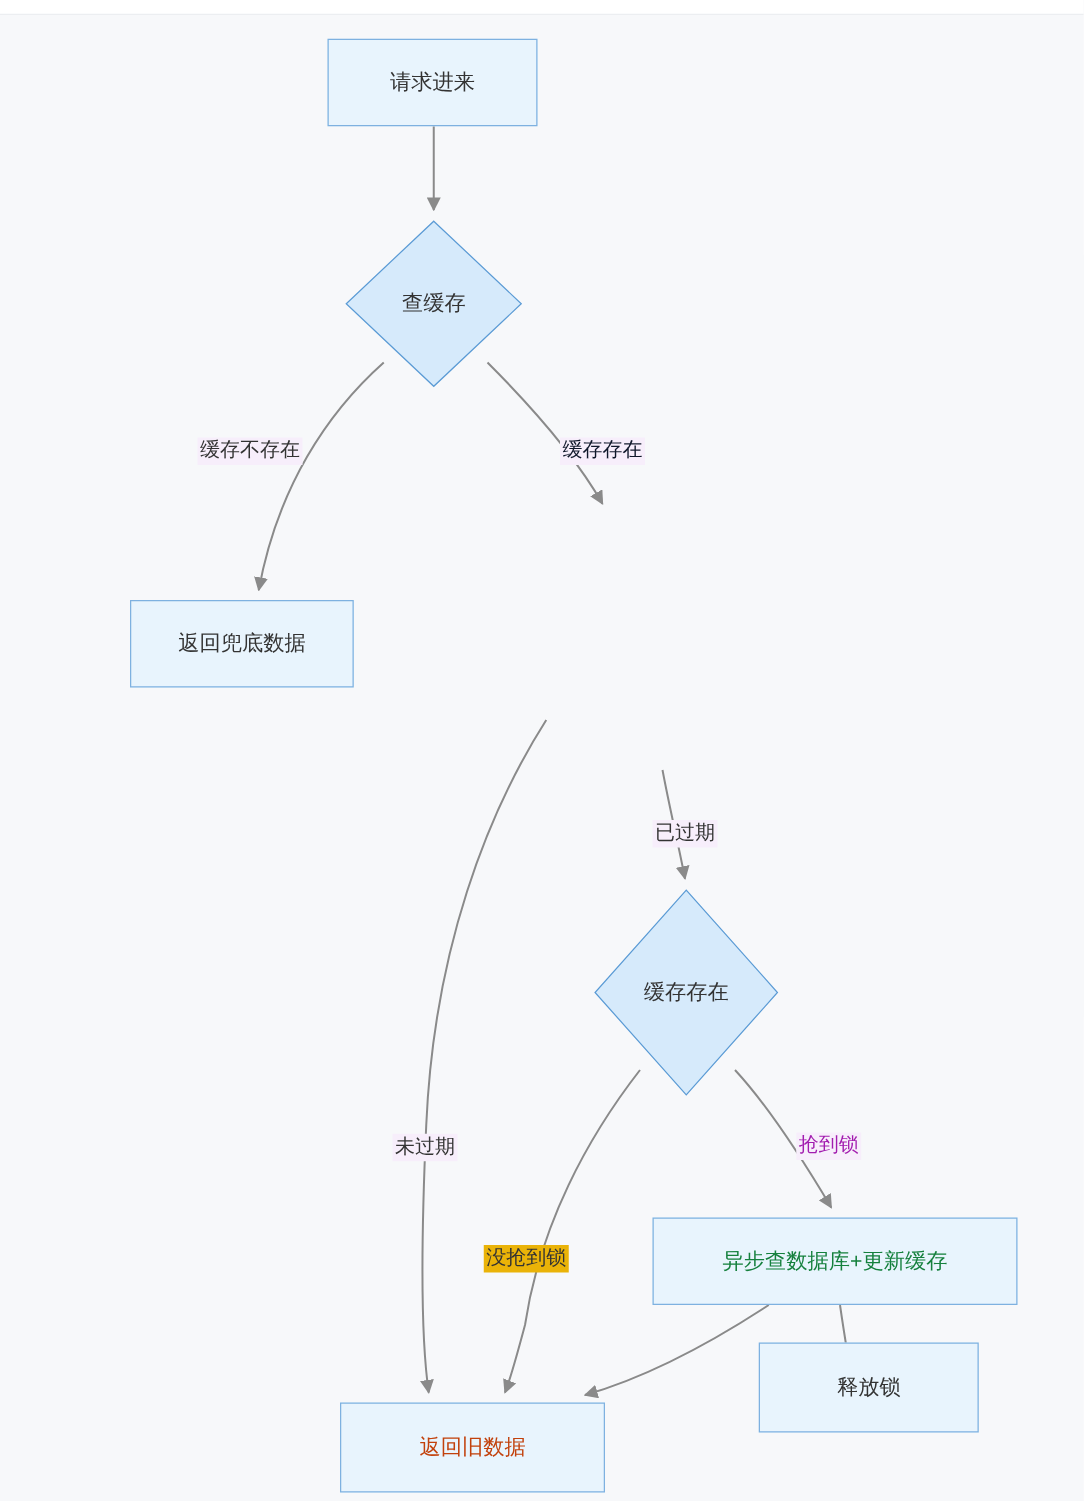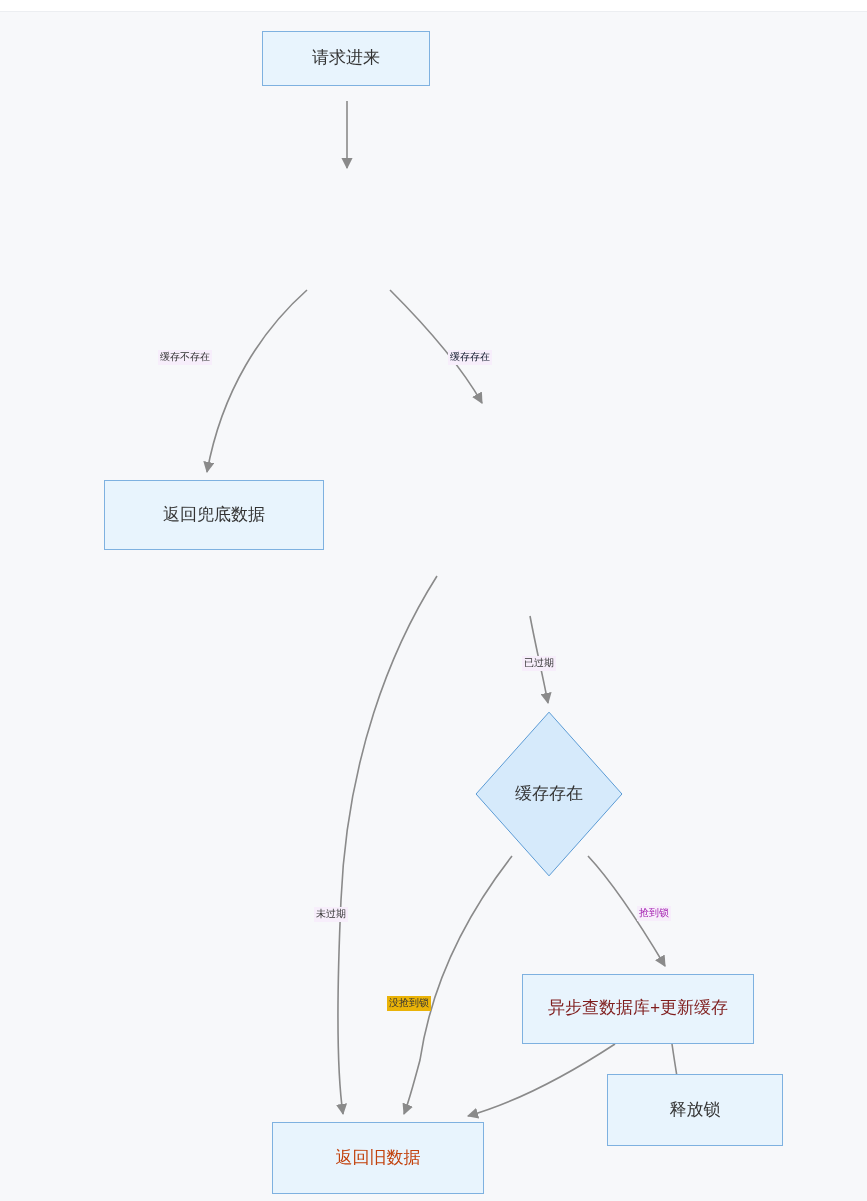--- a/index.html
+++ b/index.html
@@ -61,21 +61,21 @@
     width: 100%;
     height: 100%;
   }
   .diamond-label {
     position: relative;
     z-index: 2;
   }
   .edge-label {
     position: absolute;
     color: #333333;
-    font-size: 10px;
+    font-size: 16px;
     line-height: 1.25;
     background: #f7eefb;
     padding: 1px 2px;
     white-space: nowrap;
     box-sizing: border-box;
   }
 </style>
 </head>
 <body>
 
@@ -102,38 +102,44 @@
 
     <path d="M 512 856 C 470 910 432 980 420 1060 C 412 1090 408 1104 404 1114" fill="none" stroke="#8a8a8a" stroke-width="1.6" marker-end="url(#arrowhead)"></path>
 
     <path d="M 588 856 C 614 884 640 924 665 966" fill="none" stroke="#8a8a8a" stroke-width="1.6" marker-end="url(#arrowhead)"></path>
 
     <path d="M 615 1044 C 560 1080 510 1104 468 1116" fill="none" stroke="#8a8a8a" stroke-width="1.6" marker-end="url(#arrowhead)"></path>
 
     <path d="M 672 1044 C 676 1072 680 1094 683 1114" fill="none" stroke="#8a8a8a" stroke-width="1.6" marker-end="url(#arrowhead)"></path>
   </svg>
 
-  <div class="node rect" style="left: 262px; top: 31px; width: 168px; height: 55px; background: rgb(232, 244, 253); border-color: rgb(126, 177, 224); color: rgb(51, 51, 51);">
+  <div class="node rect" style="left: 262px; top: 31px; width: 168px; height: 70px; background: rgb(232, 244, 253); border-color: rgb(126, 177, 224); color: rgb(51, 51, 51);">
     <span>请求进来</span>
   </div>
 
+  <div class="node diamond-wrap" style="left: 276px; top: 176px; width: 142px; height: 134px;">
+    <svg class="diamond-shape" viewBox="0 0 100 100" preserveAspectRatio="none" xmlns="http://www.w3.org/2000/svg">
+      <polygon points="50,0.7 99.3,50 50,99.3 0.7,50" fill="#d6eafb" stroke="#5b9bd5" stroke-width="1" vector-effect="non-scaling-stroke"></polygon>
+    </svg>
+    <span class="diamond-label">查缓存</span>
+  </div>
 
-  <div class="node rect" style="left: 104px; top: 480px; width: 220px; height: 70px; background: rgb(232, 244, 253); border-color: rgb(126, 177, 224); color: rgb(51, 51, 51);">
+  <div class="node rect" style="left: 104px; top: 480px; width: 179px; height: 70px; background: rgb(232, 244, 253); border-color: rgb(126, 177, 224); color: rgb(51, 51, 51);">
     <span>返回兜底数据</span>
   </div>
 
 
   <div class="node diamond-wrap" style="left: 475px; top: 711px; width: 148px; height: 166px;">
     <svg class="diamond-shape" viewBox="0 0 100 100" preserveAspectRatio="none" xmlns="http://www.w3.org/2000/svg">
       <polygon points="50,0.7 99.3,50 50,99.3 0.7,50" fill="#d6eafb" stroke="#5b9bd5" stroke-width="1" vector-effect="non-scaling-stroke"></polygon>
     </svg>
     <span class="diamond-label">缓存存在</span>
   </div>
 
-  <div class="node rect" style="left: 522px; top: 974px; width: 232px; height: 70px; background: rgb(232, 244, 253); border-color: rgb(126, 177, 224); color: #7f1d1d; font-family: Liberation Mono, monospace;">
+  <div class="node rect" style="left: 522px; top: 974px; width: 292px; height: 70px; background: rgb(232, 244, 253); border-color: rgb(126, 177, 224); color: #15803d;">
     <span>异步查数据库+更新缓存</span>
   </div>
 
   <div class="node rect" style="left: 272px; top: 1122px; width: 212px; height: 72px; background: rgb(232, 244, 253); border-color: rgb(126, 177, 224); color: #c2410c;">
     <span>返回旧数据</span>
   </div>
 
   <div class="node rect" style="left: 607px; top: 1074px; width: 176px; height: 72px; background: rgb(232, 244, 253); border-color: rgb(126, 177, 224); color: rgb(51, 51, 51);">
     <span>释放锁</span>
   </div>

